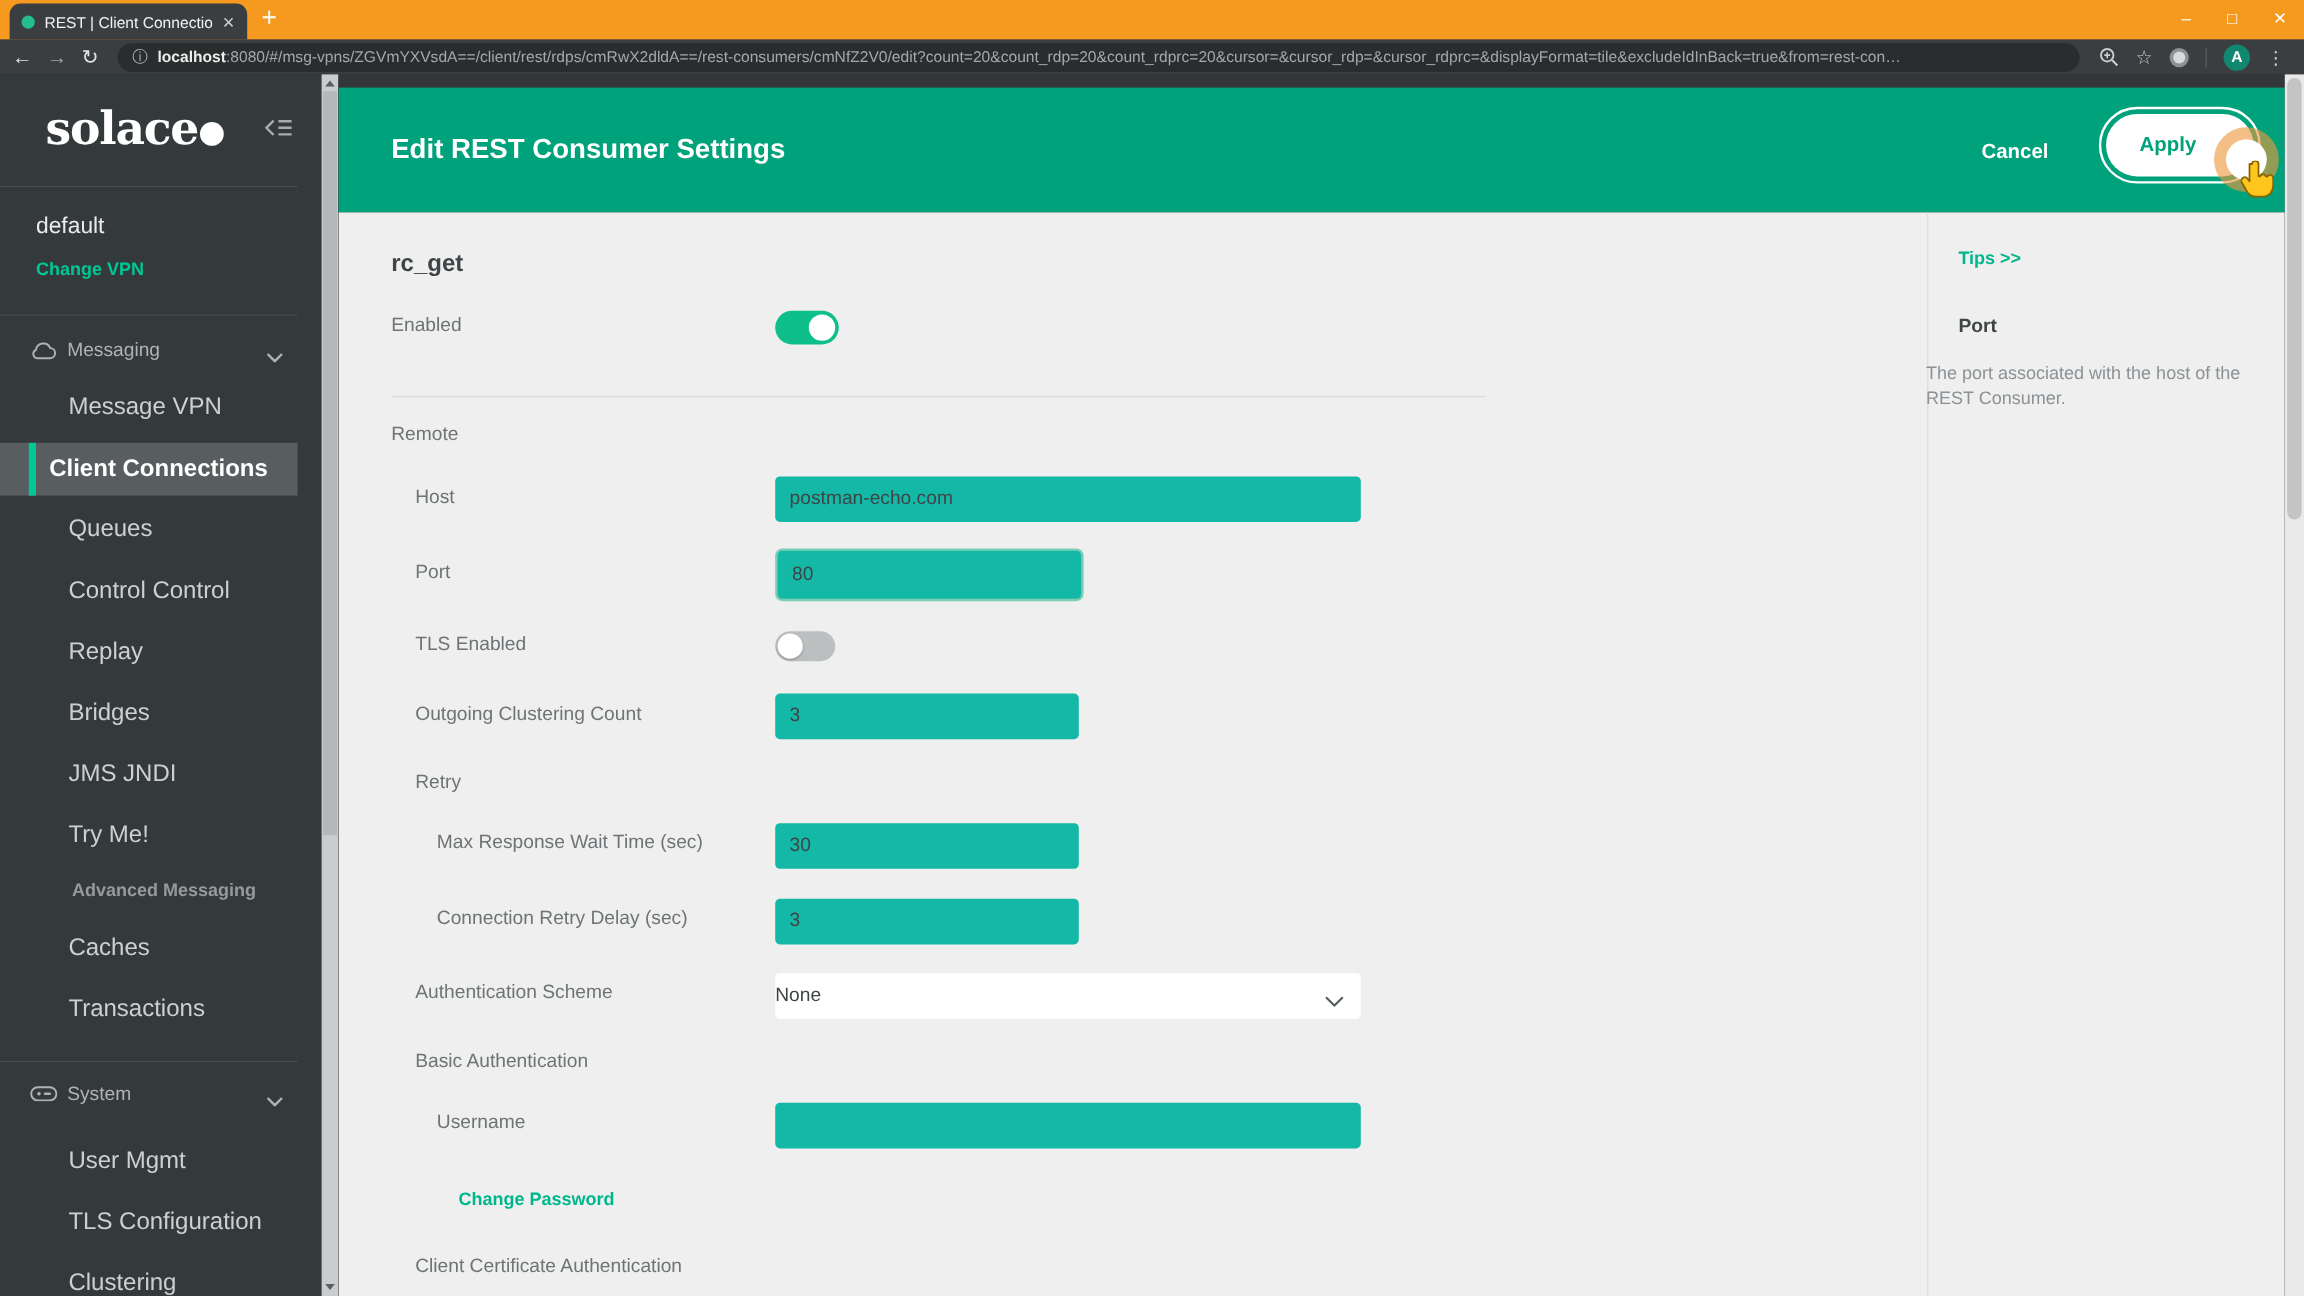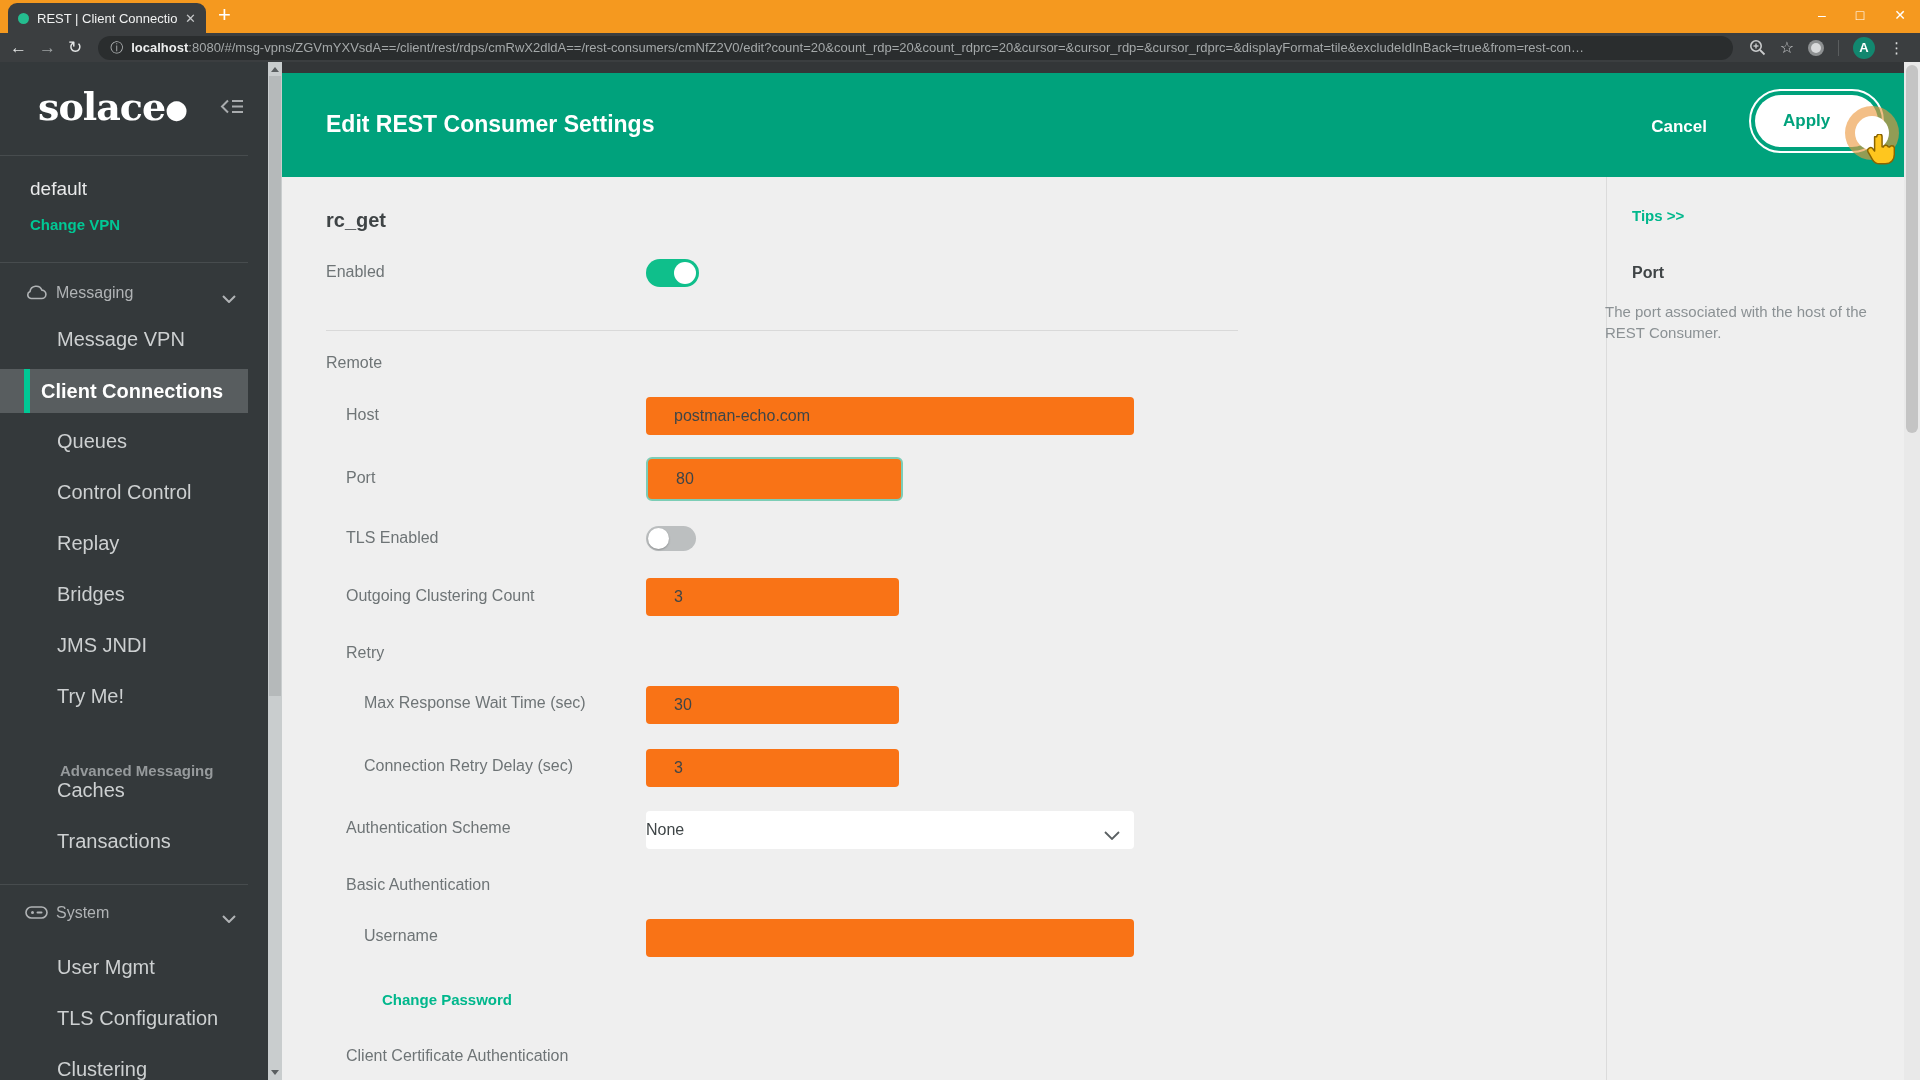--- a/index.html
+++ b/index.html
@@ -49,21 +49,21 @@
   .vpn-name { position:absolute; left:30px; top:116px; color:#E9EAEB; font-size:19px; }
   .change-vpn { position:absolute; left:30px; top:154px; color:#00C895; font-size:15px; font-weight:bold; }
   .sec-head { position:absolute; left:0; width:248px; height:22px; display:flex; align-items:center; }
   .sec-head .ic { position:absolute; left:25px; top:3px; }
   .sec-head .sec-lbl { position:absolute; left:56px; color:#B0B3B5; font-size:16px; }
   .sec-head .chev { position:absolute; left:222px; top:7px; }
   .sb-item { position:absolute; left:57px; color:#CDD0D1; font-size:20px; white-space:nowrap; }
   .sb-item.selected-row { left:0; width:248px; height:44px; background:#585D5F; display:flex; align-items:center; }
   .sb-item.selected-row .sel-bar { width:6px; height:44px; background:#00C895; margin-left:24px; }
   .sb-item.selected-row .sel-txt { color:#FFFFFF; font-weight:bold; margin-left:11px; font-size:20px; }
-  .sb-subitem { position:absolute; left:60px; color:#969A9C; font-size:15px; font-weight:bold;margin-top:28px; }
+  .sb-subitem { position:absolute; left:60px; color:#969A9C; font-size:15px; font-weight:bold; }
 
   
   .sb-scroll { position:relative; width:14px; height:100%; background:#C9CDCE; flex-shrink:0; }
   .sb-scroll .thumb { position:absolute; left:1px; width:12px; top:14px; height:620px; background:#B5B9BA; }
   .arr-up, .arr-dn { position:absolute; left:3px; width:0; height:0; border-left:4px solid transparent; border-right:4px solid transparent; }
   .arr-up { top:5px; border-bottom:5px solid #5A5E60; }
   .arr-dn { bottom:5px; border-top:5px solid #5A5E60; }
 
   
   .content { position:relative; flex:1; height:100%; background:#333638; overflow:hidden; }
@@ -77,22 +77,22 @@
                 background:rgba(235,152,62,0.62); z-index:5; }
   .click-ring .inner { position:absolute; inset:10px; border-radius:50%; background:#FFFFFF; }
   .cursor-hand { position:absolute; left:1585px; top:72px; z-index:6; }
 
   .page-body { position:absolute; top:115px; left:0; right:0; bottom:0; background:#EFEFEF; }
   .lbl { position:absolute; color:#6E7476; font-size:16px; white-space:nowrap;text-align:right; }
   .sec-label { position:absolute; color:#6E7476; font-size:16px; white-space:nowrap; }
   .consumer-name { position:absolute; left:44px; top:32px; color:#3F4446; font-size:20px; font-weight:bold; }
   .h-div { position:absolute; left:44px; top:153px; width:912px; height:1px; background:#D9D9D9; }
 
-  .txt-input { position:absolute; left:364px; height:38px; background:#f97316; border:none; border-radius:4px;
-               font-family:inherit; font-size:16px; color:#3F4547; padding:0 28px; }
+  .txt-input { position:absolute; left:364px; height:38px; background:#14b8a6; border:none; border-radius:4px;
+               font-family:inherit; font-size:16px; color:#3F4547; padding:0 12px; }
   .txt-input.wide { width:488px; }
   .txt-input.narrow { width:253px; }
   .txt-input.focused { height:44px; width:257px; border:2px solid #7CCDB6; border-radius:6px; }
 
   .toggle { position:absolute; left:364px; border-radius:15px; }
   .toggle.on { width:53px; height:28px; background:#0FBF8B; }
   .toggle.on .knob { position:absolute; right:3px; top:3px; width:22px; height:22px; border-radius:50%; background:#FFFFFF; }
   .toggle.off { width:50px; height:25px; background:#BCBFC0; }
   .toggle.off .knob { position:absolute; left:2px; top:2px; width:21px; height:21px; border-radius:50%; background:#FFFFFF; box-shadow:0 1px 2px rgba(0,0,0,.25); }
 

